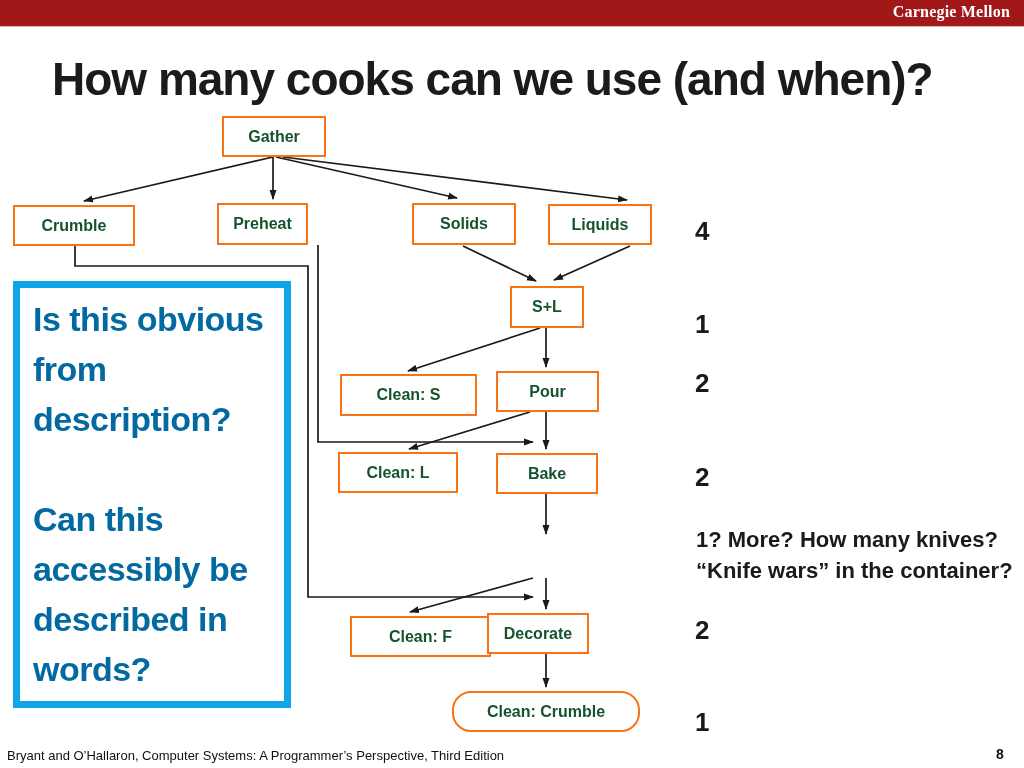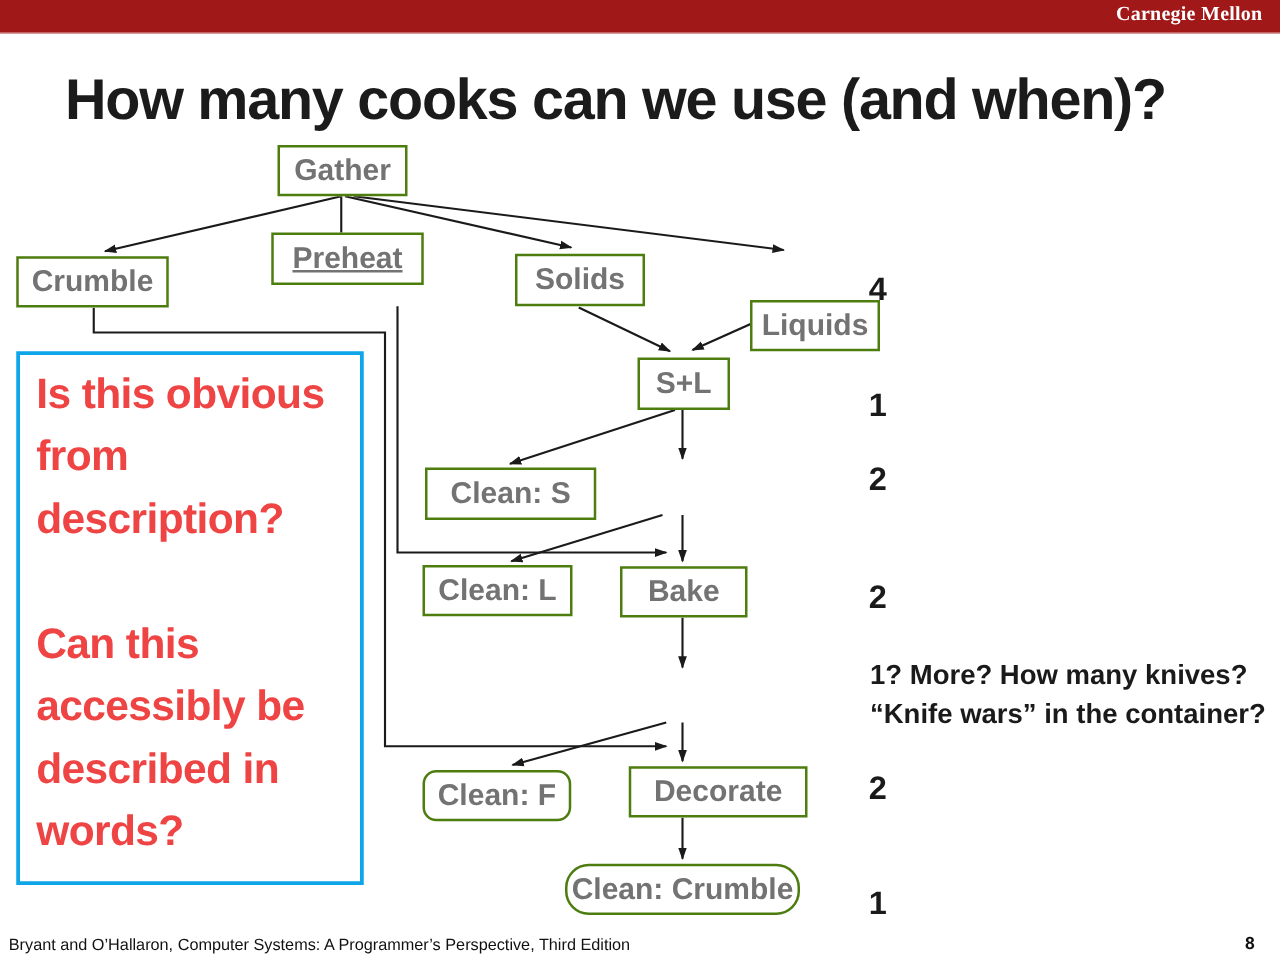--- a/index.html
+++ b/index.html
@@ -22,36 +22,36 @@
 
   .title{
     position:absolute;left:52px;top:52px;width:940px;
     font-size:46px;font-weight:bold;color:#1b1b1b;letter-spacing:-1px;
     white-space:nowrap;
   }
 
   
   .node{
     position:absolute;box-sizing:border-box;
-    border:2px solid #4d7c0f;background:#ffffff;
+    border:2px solid #f97316;background:#ffffff;
     display:flex;align-items:center;justify-content:center;
-    font-weight:bold;font-size:24px;color:#737373;white-space:nowrap;
+    font-weight:bold;font-size:16px;color:#14532d;white-space:nowrap;
   }
 
   
   svg.edges{position:absolute;left:0;top:0;pointer-events:none;}
   svg.edges path{stroke:#1a1a1a;stroke-width:1.7;fill:none;}
 
   
   .question-box{
     position:absolute;left:13px;top:281px;width:278px;height:427px;
-    box-sizing:border-box;border:3px solid #0ea5e9;background:#fff;
+    box-sizing:border-box;border:7px solid #0ea5e9;background:#fff;
     padding:6px 0 0 13px;
     font-size:34px;line-height:50px;font-weight:bold;letter-spacing:-0.5px;
-    white-space:pre-line;color:#ef4444;
+    white-space:pre-line;color:#0369a1;
   }
 
   
   .note{
     position:absolute;font-weight:bold;color:#1a1a1a;
     font-size:22px;line-height:31px;white-space:pre-line;
   }
   .count{
     position:absolute;font-weight:bold;color:#1a1a1a;font-size:26px;line-height:26px;
   }
@@ -93,29 +93,30 @@
     <path d="M318,245 L318,442 L533,442" marker-end="url(#ah)"></path>
     <path d="M75,246 L75,266 L308,266 L308,597 L533,597" marker-end="url(#ah)"></path>
     <path d="M546,494 L546,534" marker-end="url(#ah)"></path>
     <path d="M533,578 L410,612" marker-end="url(#ah)"></path>
     <path d="M546,578 L546,609" marker-end="url(#ah)"></path>
     <path d="M546,654 L546,687" marker-end="url(#ah)"></path>
   </svg>
 
   <div class="node" style="left:222px;top:116px;width:104px;height:41px;">Gather</div>
   <div class="node" style="left:13px;top:205px;width:122px;height:41px;">Crumble</div>
-  <div class="node" style="left:217px;top:186px;width:122px;height:42px;text-decoration:underline;">Preheat</div>
+  <div class="node" style="left:217px;top:203px;width:91px;height:42px;">Preheat</div>
   <div class="node" style="left:412px;top:203px;width:104px;height:42px;">Solids</div>
-  <div class="node" style="left:600px;top:204px;width:104px;height:41px;margin-top:36px;">Liquids</div>
+  <div class="node" style="left:548px;top:204px;width:104px;height:41px;">Liquids</div>
   <div class="node" style="left:510px;top:286px;width:74px;height:42px;">S+L</div>
   <div class="node" style="left:340px;top:374px;width:137px;height:42px;">Clean: S</div>
+  <div class="node" style="left:496px;top:371px;width:103px;height:41px;">Pour</div>
   <div class="node" style="left:338px;top:452px;width:120px;height:41px;">Clean: L</div>
   <div class="node" style="left:496px;top:453px;width:102px;height:41px;">Bake</div>
-  <div class="node" style="left:338px;top:616px;width:119px;height:41px;border-radius:11px;">Clean: F</div>
-  <div class="node" style="left:503px;top:613px;width:143px;height:41px;">Decorate</div>
+  <div class="node" style="left:350px;top:616px;width:141px;height:41px;">Clean: F</div>
+  <div class="node" style="left:487px;top:613px;width:102px;height:41px;">Decorate</div>
   <div class="node" style="left:452px;top:691px;width:188px;height:41px;border-radius:19px;">Clean: Crumble</div>
 
   <div class="question-box">Is this obvious
 from
 description?
 
 Can this
 accessibly be
 described in
 words?</div>

